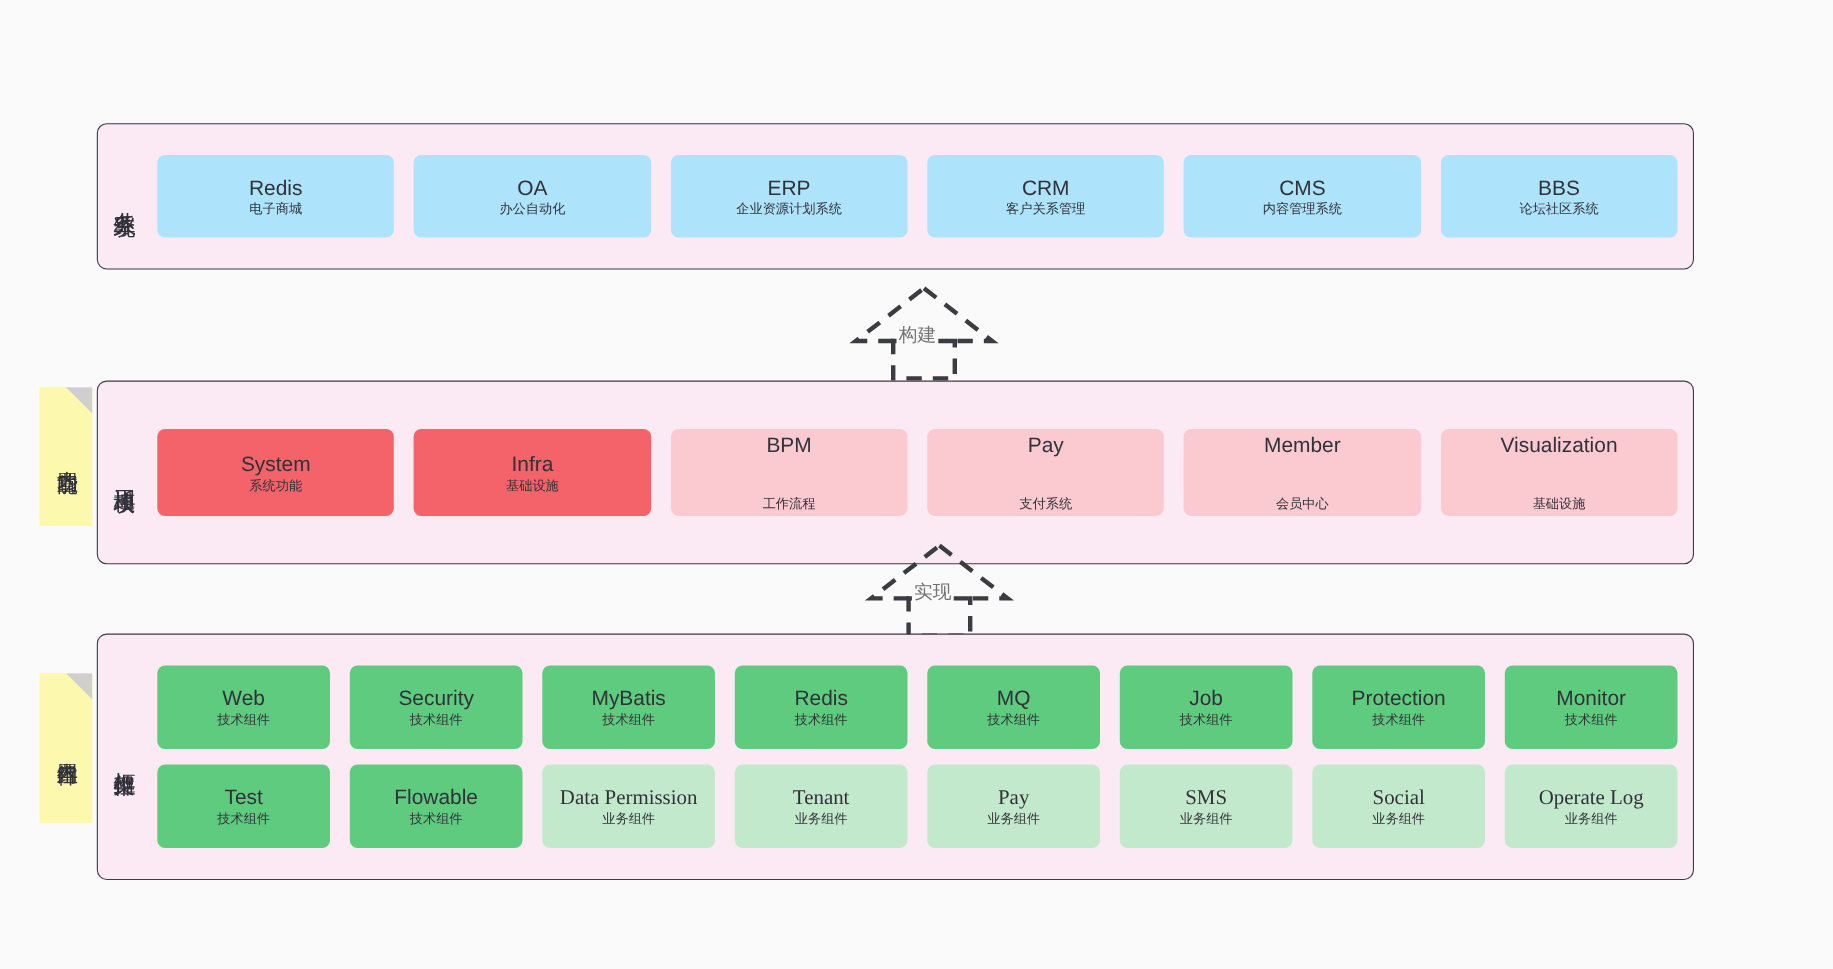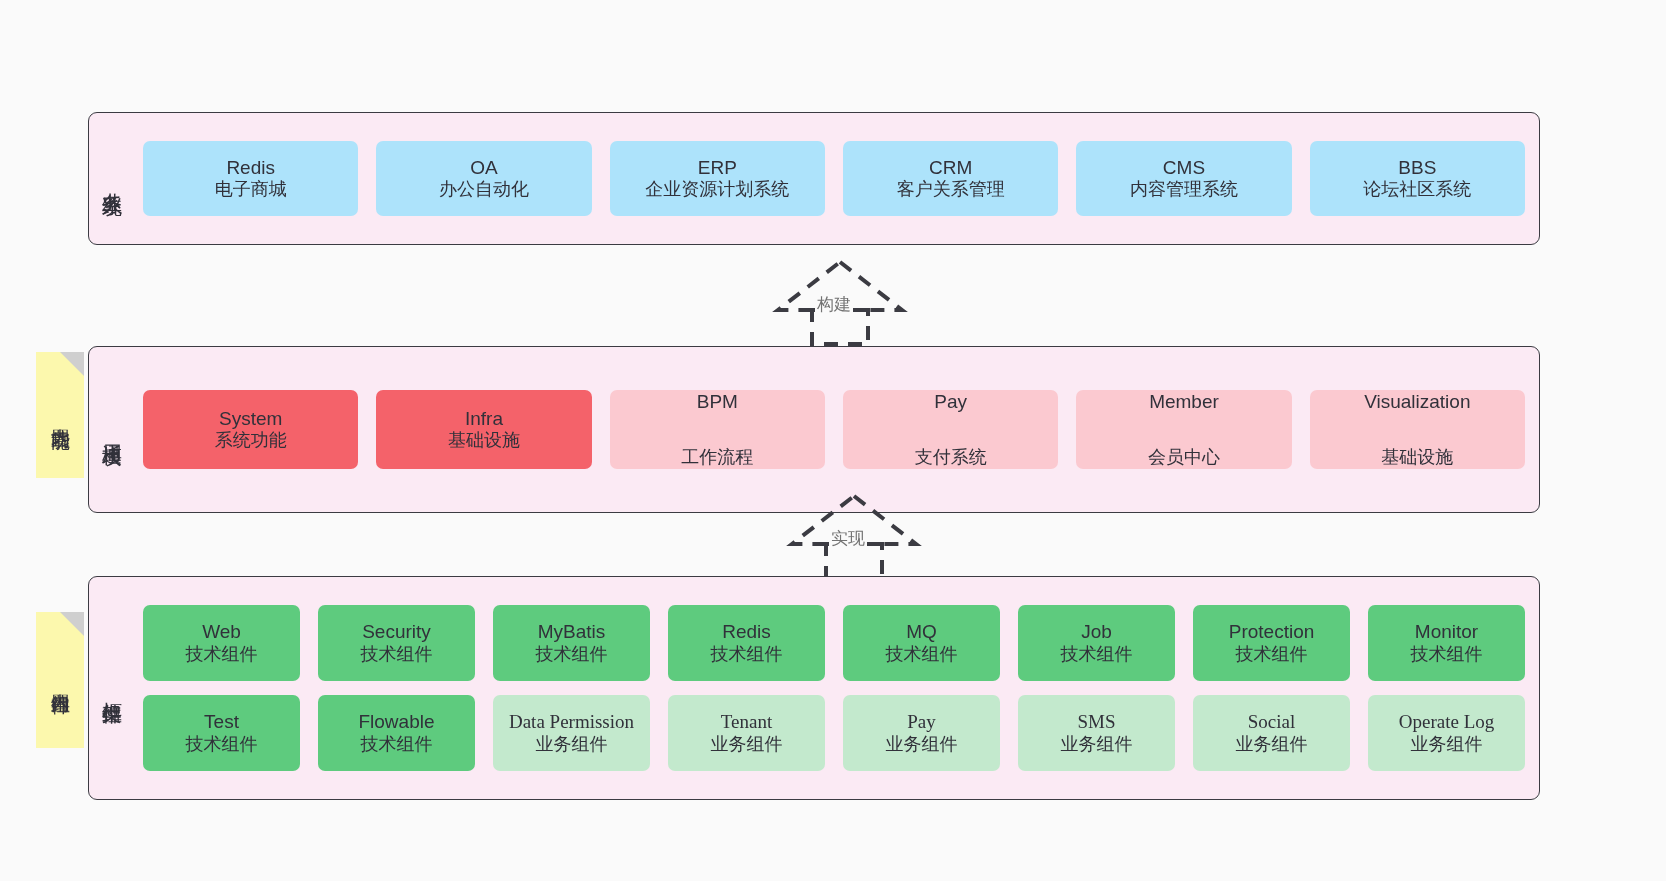--- a/index.html
+++ b/index.html
@@ -73,21 +73,21 @@
     justify-content: center;
     text-align: center;
     color: #31313a;
     line-height: 1.22;
     padding: 6px 4px;
   }
   .node .en {
     font-size: 19px;
   }
   .node .cn {
-    font-size: 18px;
+    font-size: 12px;
   }
 
   
   #layer-business { left: 88px; top: 112px; width: 1452px; height: 133px; }
   #layer-business .node { background: #ade3fb; height: 75px; }
 
   
   #layer-common { left: 88px; top: 346px; width: 1452px; height: 167px; }
   #layer-common .node { height: 79px; }
   .node.red-strong { background: #f4626a; }

